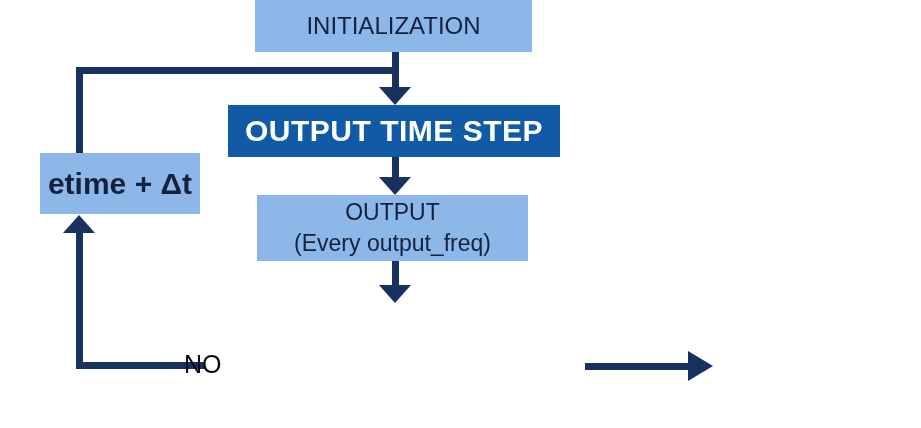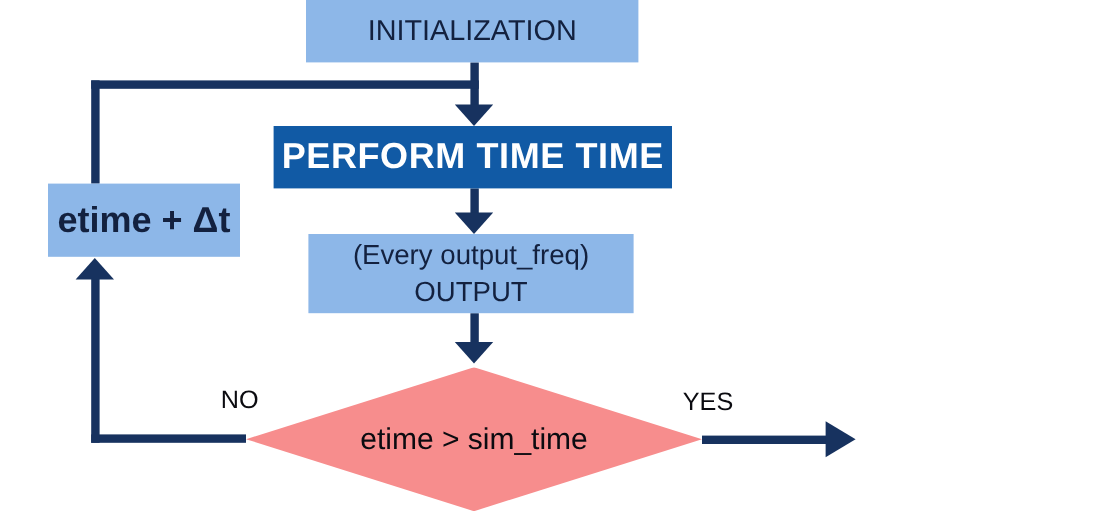--- a/index.html
+++ b/index.html
@@ -40,21 +40,22 @@
     background: var(--salmon);
     clip-path: polygon(50% 0, 100% 50%, 50% 100%, 0 50%);
     display: flex; align-items: center; justify-content: center;
     color: var(--text_black);
     font-size: 25px;
   }
   
   .edge-label {
     position: absolute;
     color: var(--text_black);
-    font-size: 21px;
+    font-size: 25px;
+    margin-top: 28px;
   }
   .label-no  { left: 184px; top: 322px; }
   .label-yes { left: 569px; top: 324px; }
   
   .line { position: absolute; background: var(--navy); }
   .seg-init-down    { left: 392px; top: 52px;  width: 7px;   height: 38px; }
   .seg-loop-top     { left: 76px;  top: 67px;  width: 323px; height: 7px;  }
   .seg-loop-left    { left: 76px;  top: 67px;  width: 7px;   height: 86px; }
   .seg-perform-down { left: 392px; top: 157px; width: 7px;   height: 22px; }
   .seg-output-down  { left: 392px; top: 261px; width: 7px;   height: 26px; }
@@ -101,33 +102,29 @@
   <div class="line seg-no-v"></div>
   <div class="ah ah-up"></div>
   <div class="line seg-yes-h"></div>
   <div class="ah ah-right"></div>
 
   <div class="box light box-init">
     <span>INITIALIZATION</span>
   </div>
 
   <div class="box box-perform">
-    <span>PERFORM TIME TIME</span>
+    <span>OUTPUT TIME STEP</span>
   </div>
 
   <div class="box light box-output">
+    <span>OUTPUT</span>
     <span>(Every output_freq)</span>
-    <span>OUTPUT</span>
   </div>
 
   <div class="box light box-increment">
     <span>etime + Δt</span>
   </div>
 
-  <div class="diamond">
-    <span>etime &gt; sim_time</span>
-  </div>
 
 
   <div class="edge-label label-no">NO</div>
-  <div class="edge-label label-yes">YES</div>
 
 </div>
 
 </body></html>

